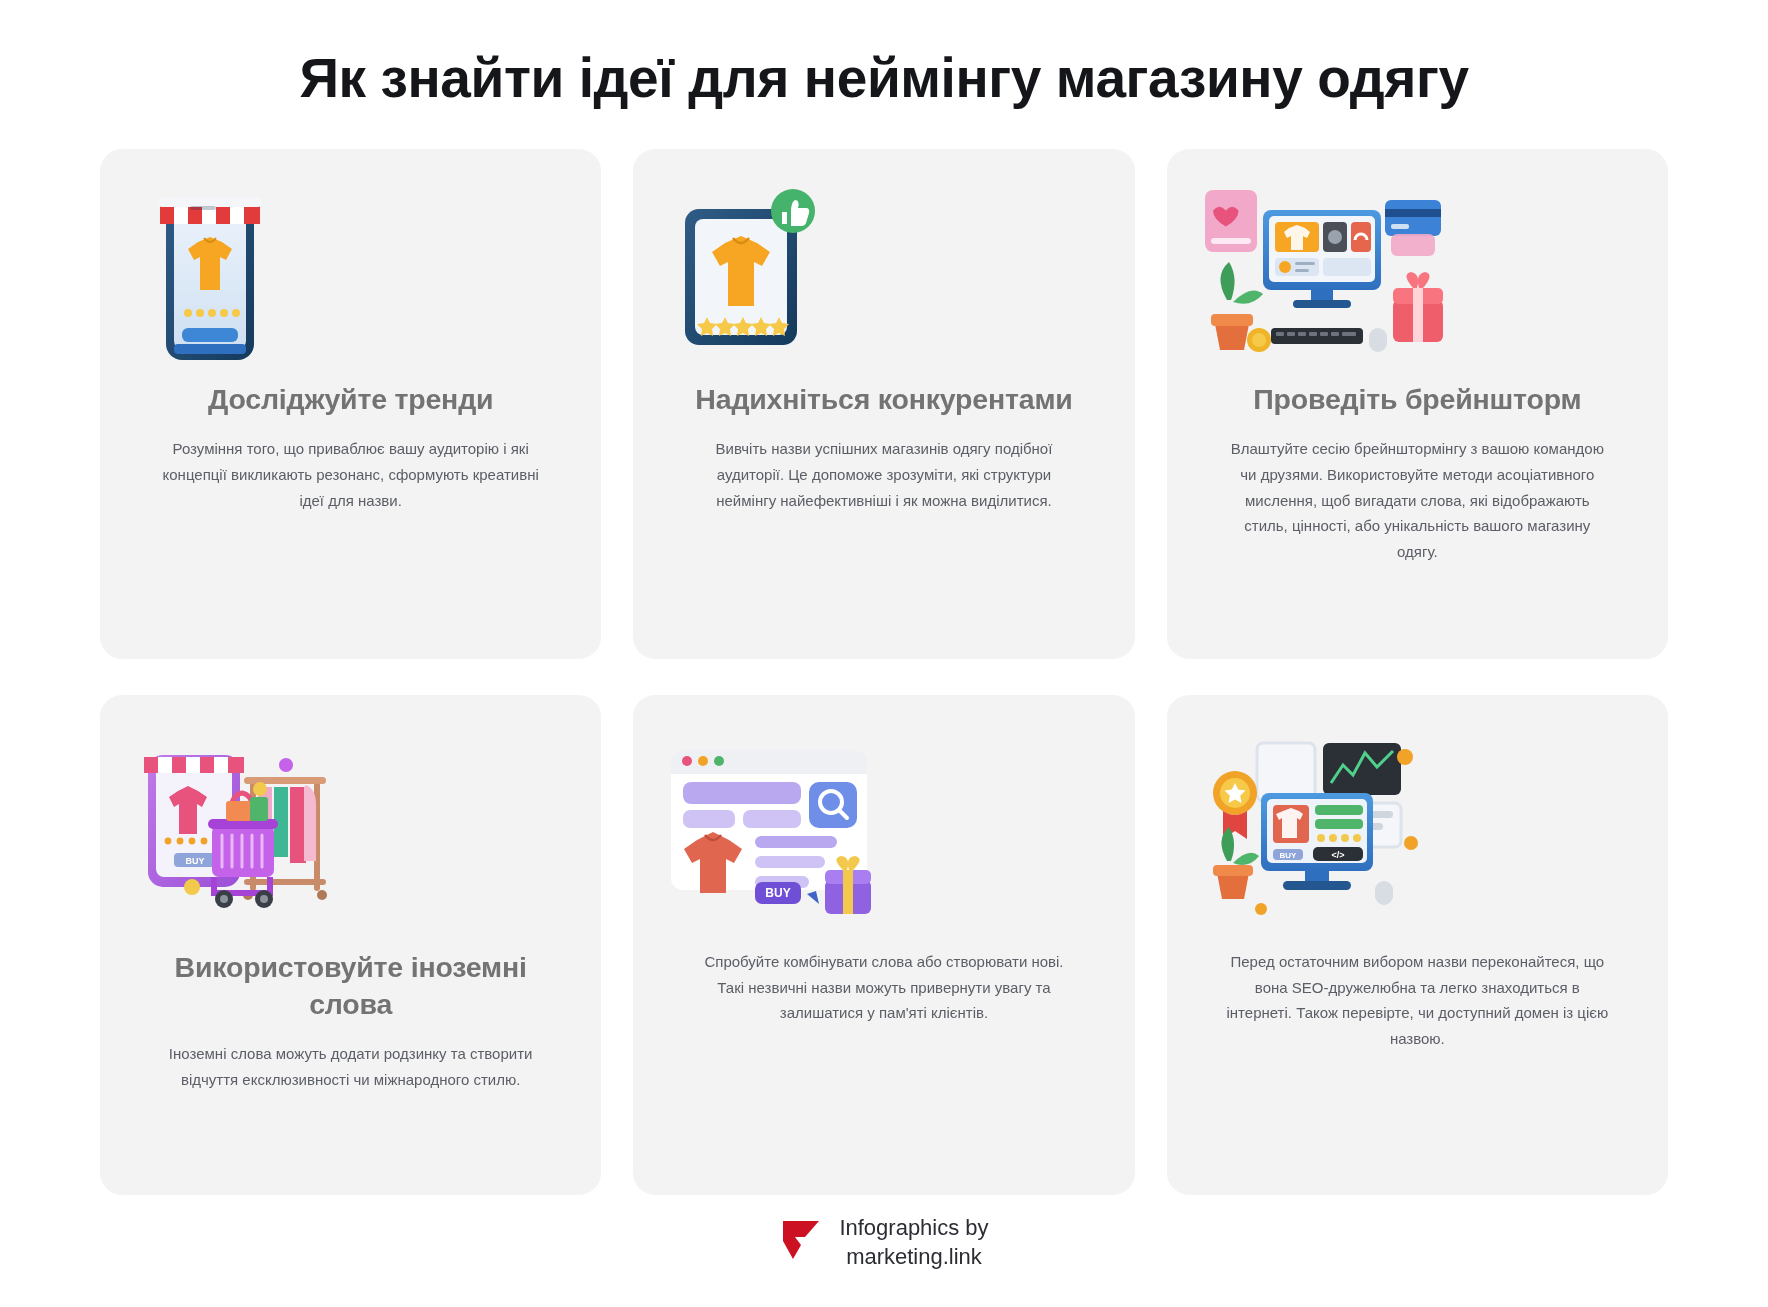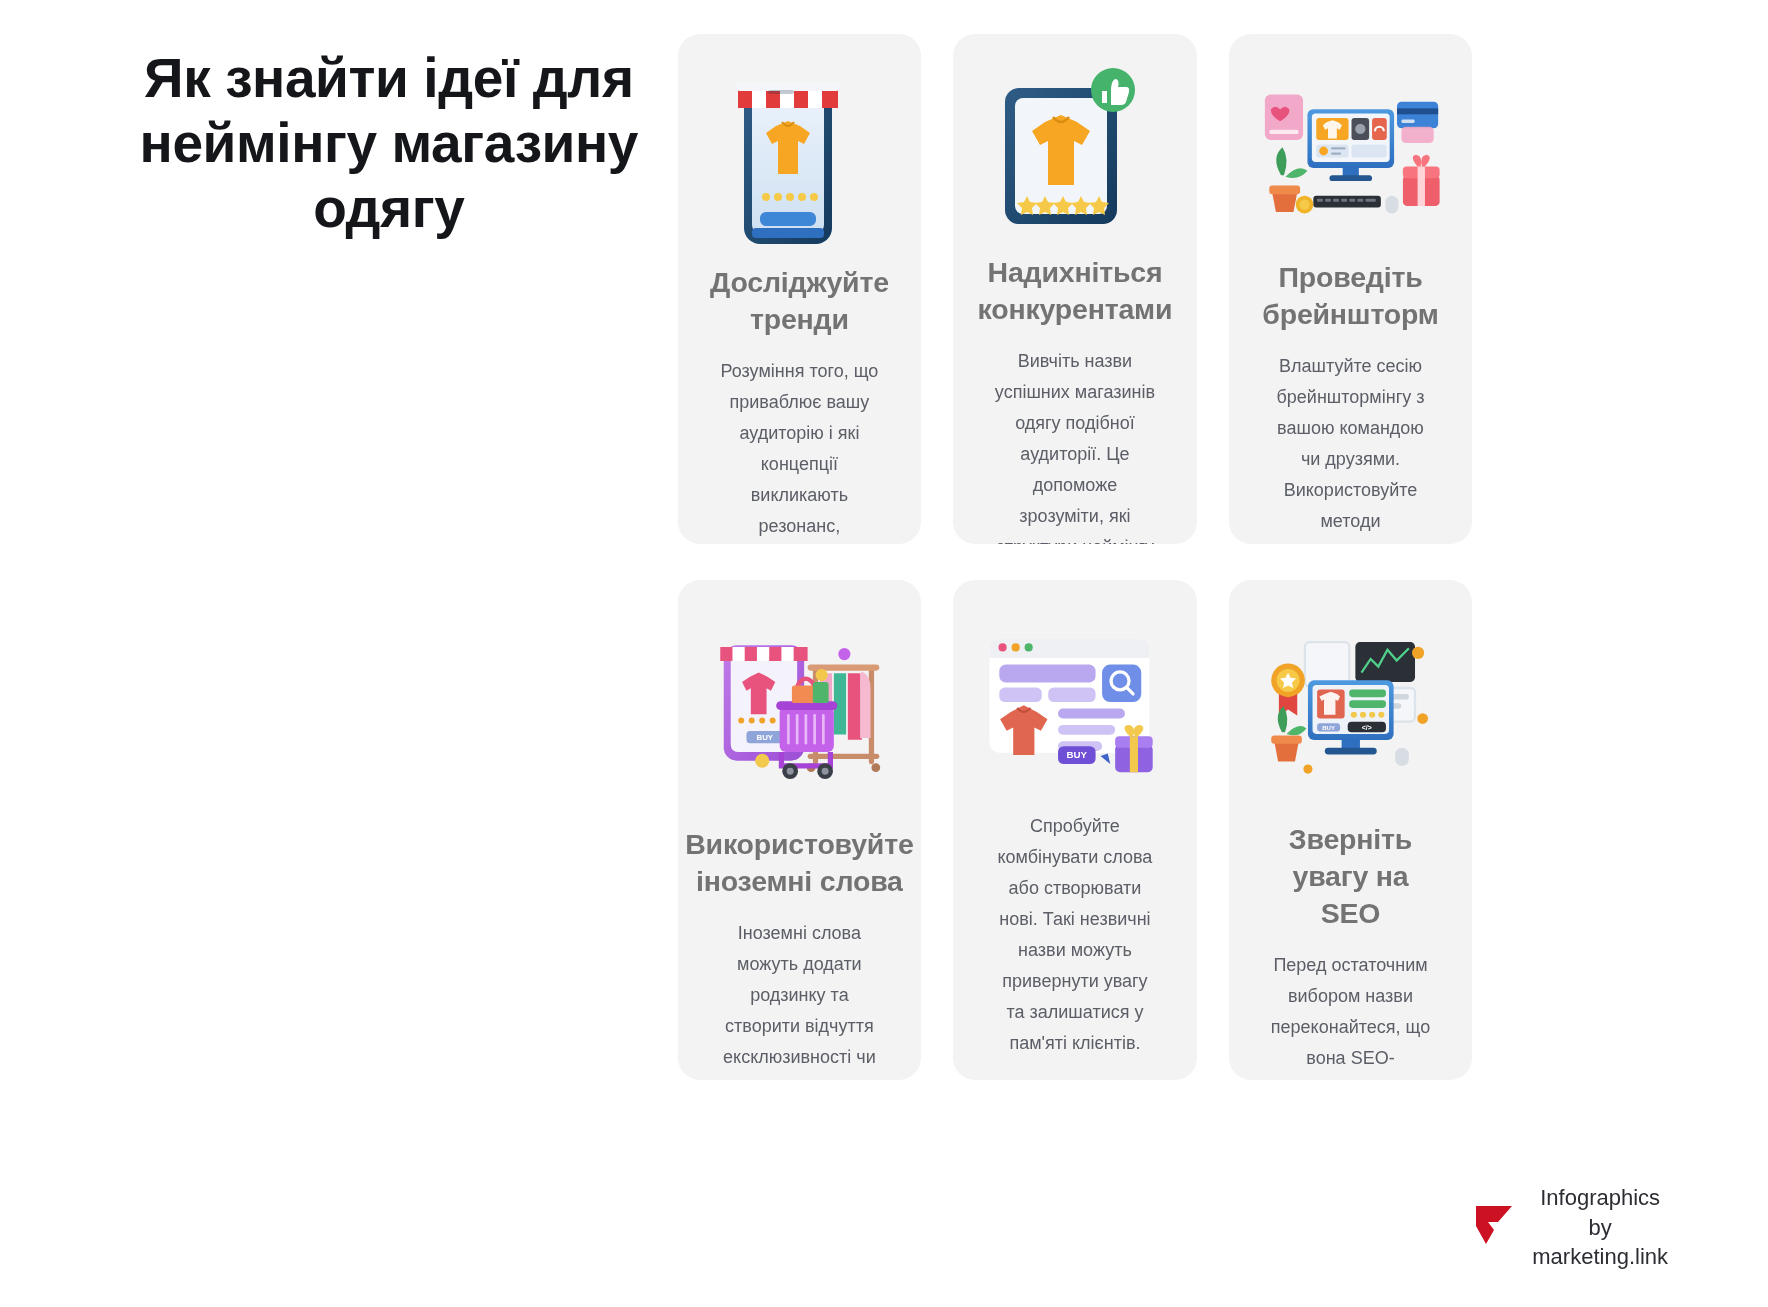--- a/index.html
+++ b/index.html
@@ -11,21 +11,21 @@
     font-family: "Liberation Sans", "DejaVu Sans", sans-serif;
     overflow: hidden;
   }
 
   .page {
     width: 1768px;
     height: 1307px;
     background: #ffffff;
     padding: 34px 100px 0 100px;
     display: flex;
-    flex-direction: row;
+    flex-direction: column;
   }
 
   
   .page-title {
     text-align: center;
     font-size: 55px;
     line-height: 1.18;
     font-weight: 700;
     letter-spacing: -0.4px;
     color: #15161a;
@@ -68,21 +68,21 @@
     font-weight: 700;
     color: #737373;
     text-align: center;
     line-height: 1.3;
     letter-spacing: -0.2px;
     margin-bottom: 18px;
     padding: 0 6px;
   }
 
   .card-body {
-    font-size: 18px;
+    font-size: 15px;
     line-height: 1.72;
     color: #5b5e66;
     text-align: center;
     padding: 0 8px;
     max-width: 400px;
   }
 
   
   .footer {
     margin-top: auto;
@@ -395,21 +395,20 @@
           <path d="M36 132 q16 -16 26 -7 q-10 13 -26 7z" fill="#4fb56b"></path>
           <path d="M20 142 h32 l-5 26 H25z" fill="#e3703c"></path>
           <rect x="16" y="134" width="40" height="11" rx="4" fill="#f08a4b"></rect>
 
           <rect x="178" y="150" width="18" height="24" rx="9" fill="#d8dde4"></rect>
           <circle cx="208" cy="26" r="8" fill="#f0a326"></circle>
           <circle cx="214" cy="112" r="7" fill="#f0a326"></circle>
           <circle cx="64" cy="178" r="6" fill="#f0a326"></circle>
         </svg>
       </div>
-      <div class="card-title">Зверніть увагу на SEO</div>
       <div class="card-body">Перед остаточним вибором назви переконайтеся, що вона SEO-дружелюбна та легко знаходиться в інтернеті. Також перевірте, чи доступний домен із цією назвою.</div>
     </div>
 
   </div>
 
   <div class="footer">
     <span class="footer-logo">
       <svg width="44" height="46" viewBox="0 0 44 46" aria-hidden="true">
         <path d="M4 4 H40 L26 20 H16 L22 28 L14 42 L4 24 Z" fill="#cc1122"></path>
       </svg>

